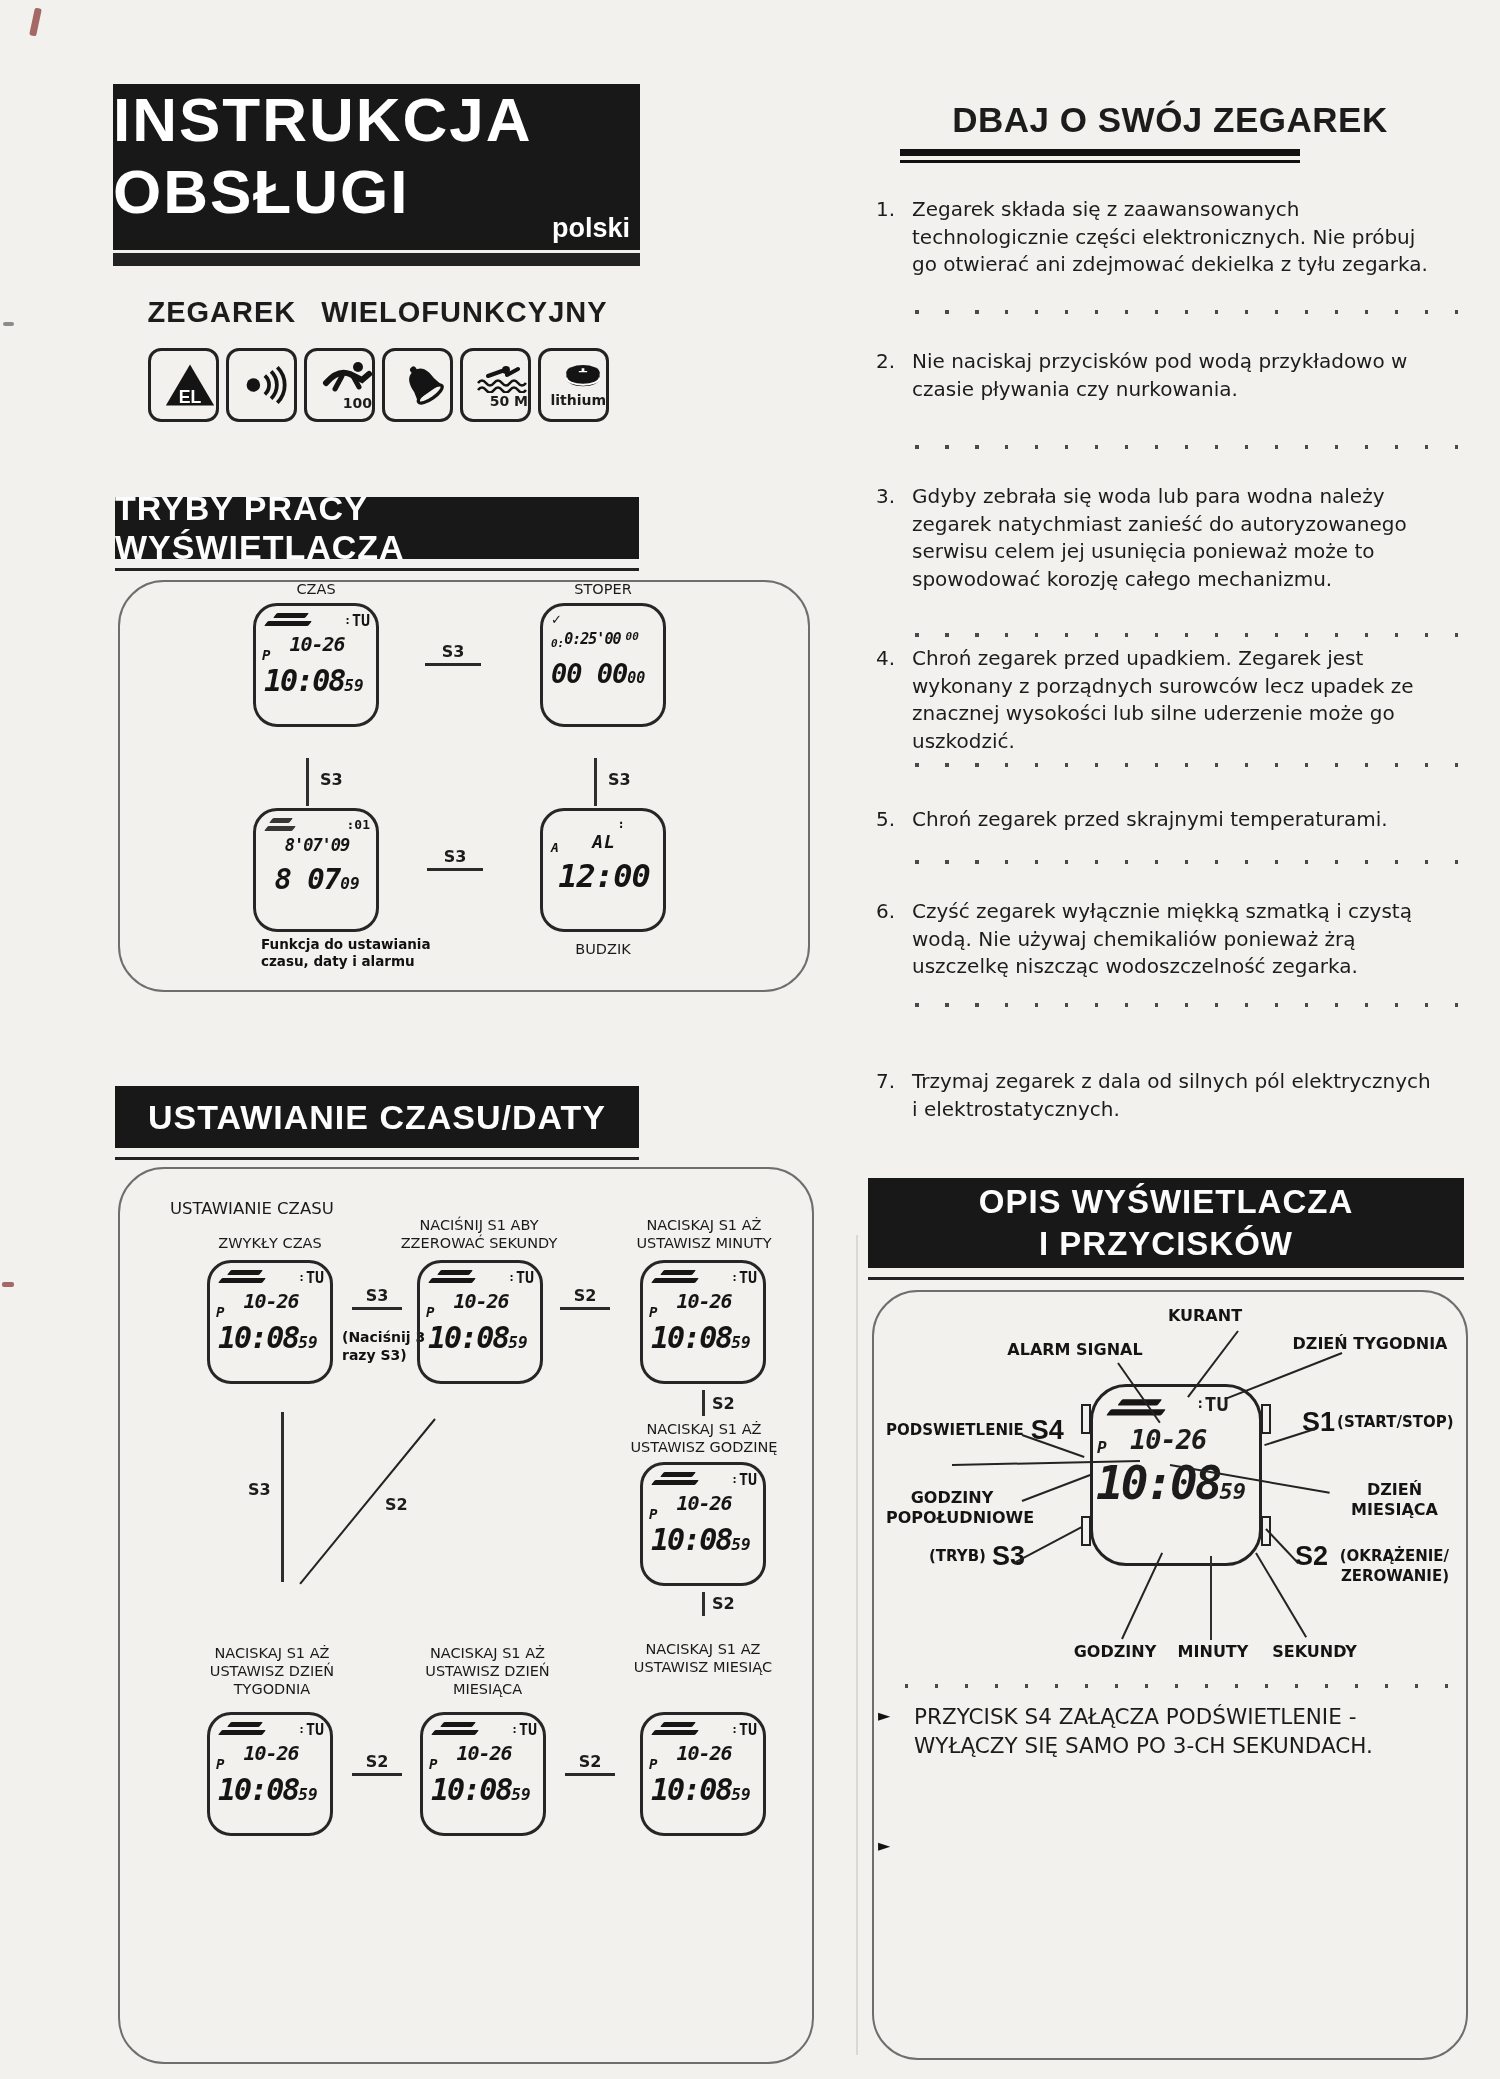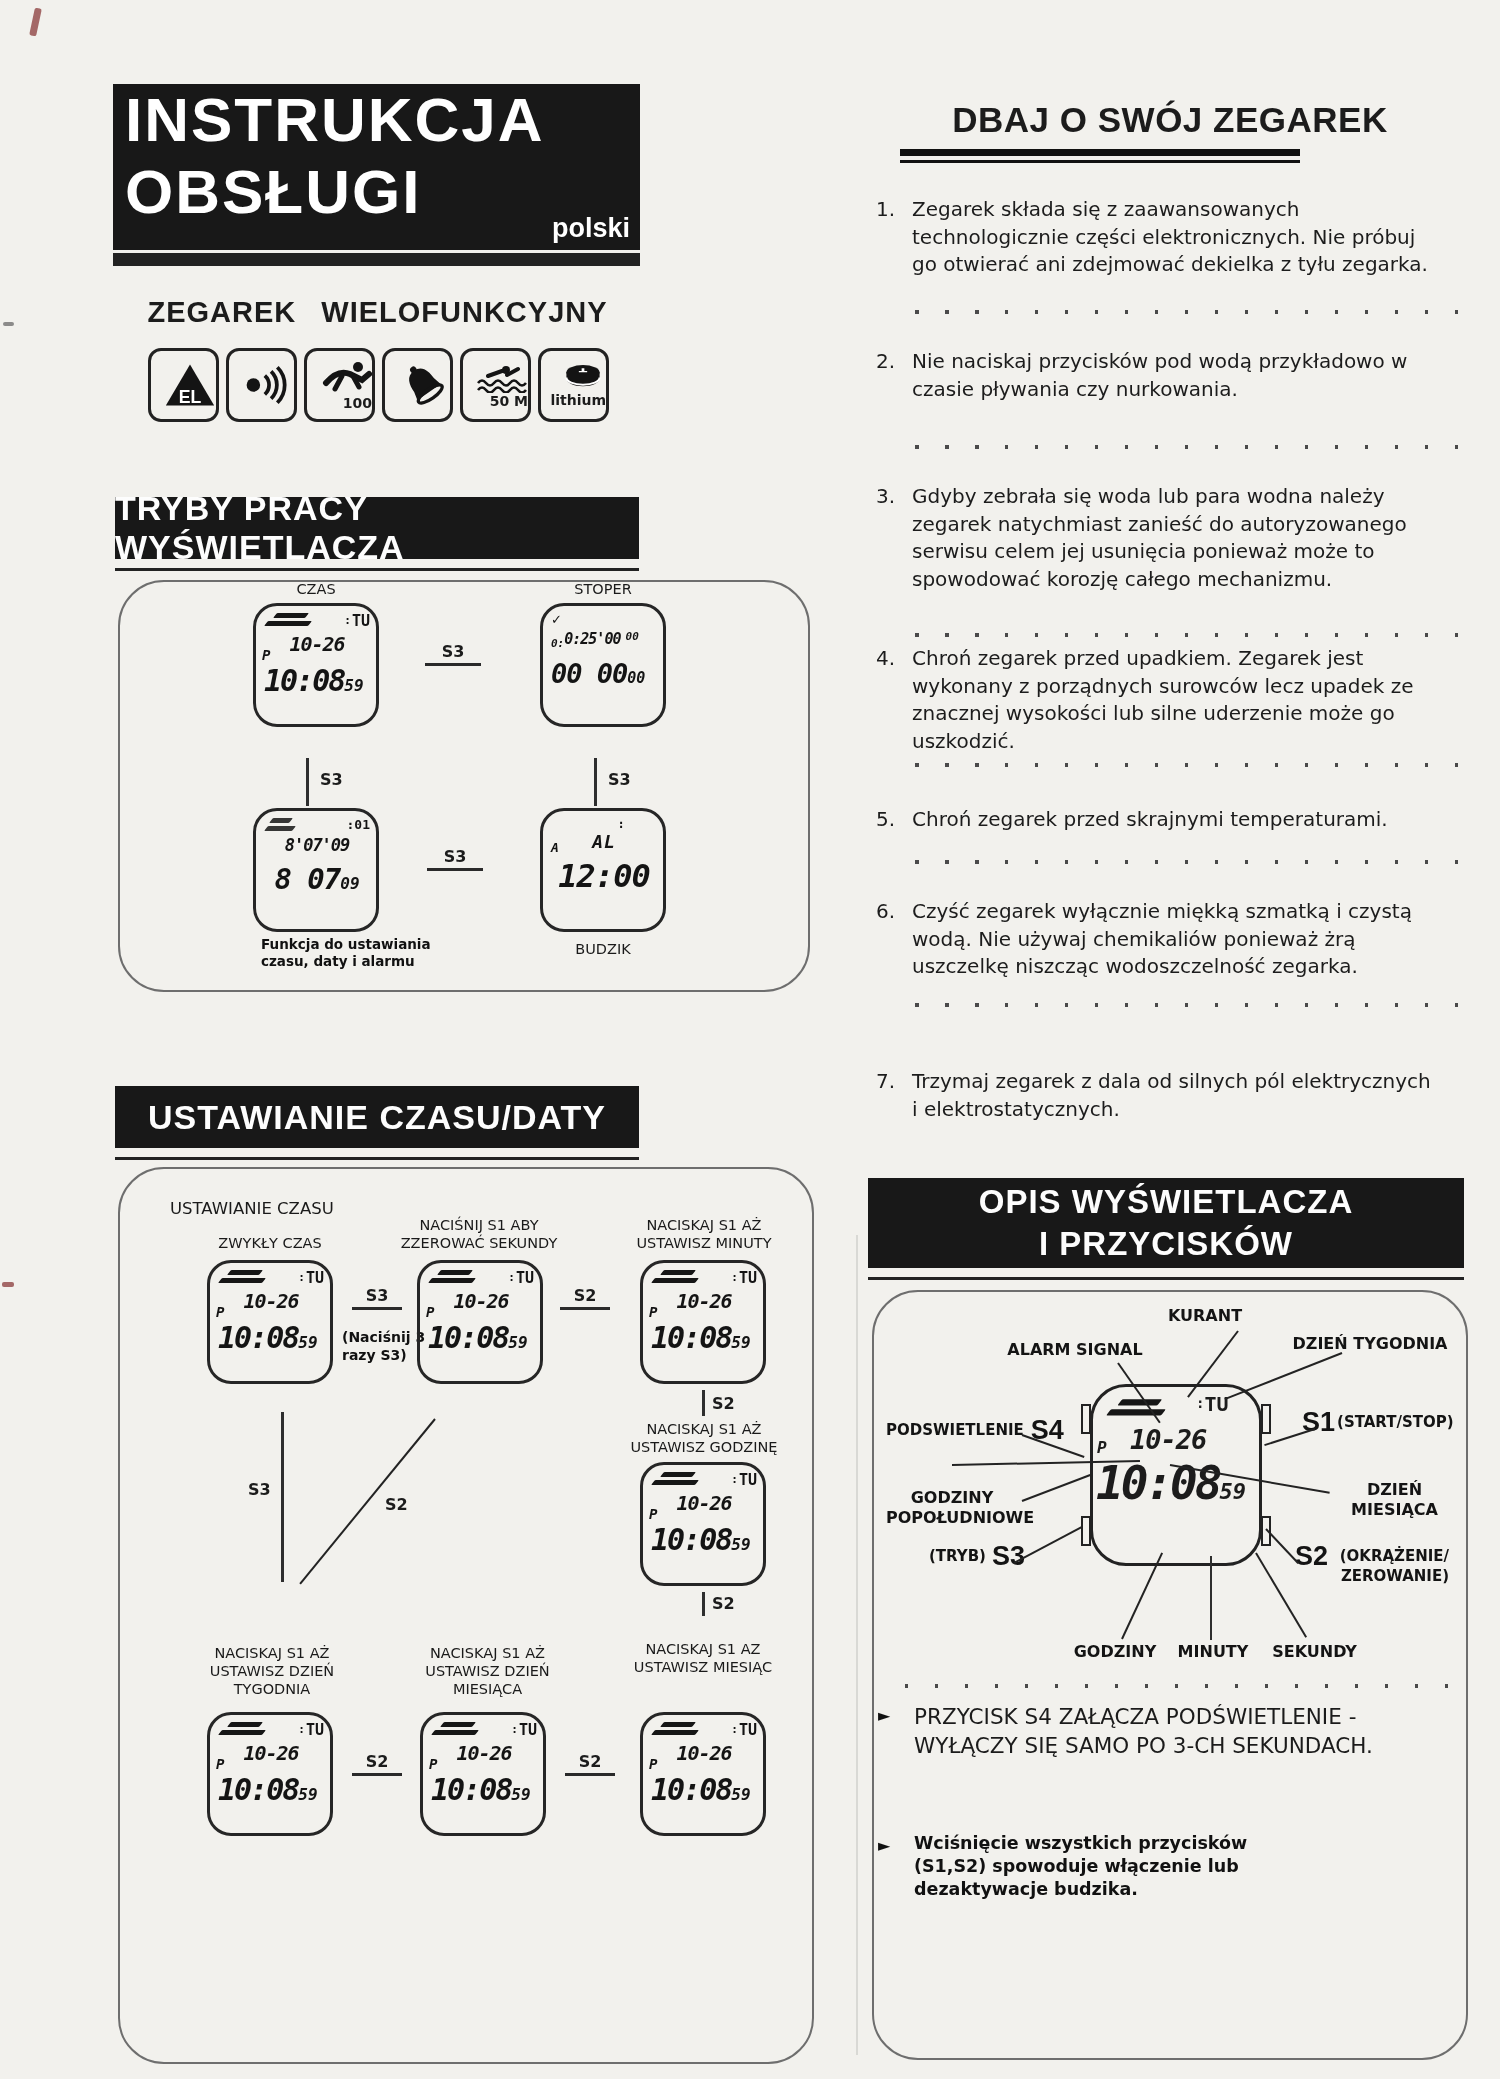--- a/index.html
+++ b/index.html
@@ -5,21 +5,21 @@
   html,body{margin:0;padding:0;background:#dddcd8;}
   .page{position:relative;width:1500px;height:2079px;background:#f2f1ed;overflow:hidden;
         font-family:"DejaVu Sans",sans-serif;color:#1c1c1c;}
   .abs{position:absolute;}
 
   
   .banner{position:absolute;background:#181818;color:#fdfdfd;display:flex;align-items:center;justify-content:center;
           font-family:"Liberation Sans",sans-serif;font-weight:800;letter-spacing:1px;}
   .rule{position:absolute;background:#222;}
   .title-box{position:absolute;background:#181818;color:#fff;font-family:"Liberation Sans",sans-serif;}
-  .title-box .tl{display:block;font-weight:800;font-size:62px;line-height:72px;letter-spacing:2px;padding-left:12px;}
+  .title-box .tl{display:block;font-weight:800;font-size:62px;line-height:72px;letter-spacing:2px;}
   .title-lang{position:absolute;right:10px;bottom:6px;font-weight:700;font-size:27px;}
   .subtitle{position:absolute;text-align:center;font-weight:800;font-size:29px;letter-spacing:1px;word-spacing:16px;font-family:"Liberation Sans",sans-serif;}
 
   
   .icon-row{position:absolute;display:flex;gap:7px;}
   .ficon{width:71px;height:74px;box-sizing:border-box;border:3px solid #222;border-radius:13px;
          display:flex;flex-direction:column;align-items:flex-end;justify-content:center;background:transparent;}
   .ficon .cap{font-weight:700;font-size:14px;line-height:14px;margin-top:1px;}
   .ficon svg{display:block;}
 
@@ -428,15 +428,14 @@
   <div class="cl" style="left:1266px;top:1528px;width:47px;transform:rotate(46.7deg);"></div>
   <div class="cl" style="left:1122px;top:1638px;width:95px;transform:rotate(-65deg);"></div>
   <div class="vbar" style="left:1210px;top:1556px;height:84px;width:2px;"></div>
   <div class="cl" style="left:1256px;top:1552px;width:98px;transform:rotate(59.2deg);"></div>
 
   
   <div class="dots" style="left:905px;top:1684px;width:548px;"></div>
   <span class="arrow" style="left:878px;top:1706px;"></span>
   <div class="bullet" style="left:914px;top:1702px;width:500px;">PRZYCISK S4 ZAŁĄCZA PODŚWIETLENIE - WYŁĄCZY SIĘ SAMO PO 3-CH SEKUNDACH.</div>
   <span class="arrow" style="left:878px;top:1836px;"></span>
-  <div class="bullet-b" style="left:914px;top:1832px;width:340px;">Wciśnięcie wszystkich przycisków (S1,S2) spowoduje włączenie lub dezaktywacje budzika.</div>
 
 </div>
 
 </body></html>

